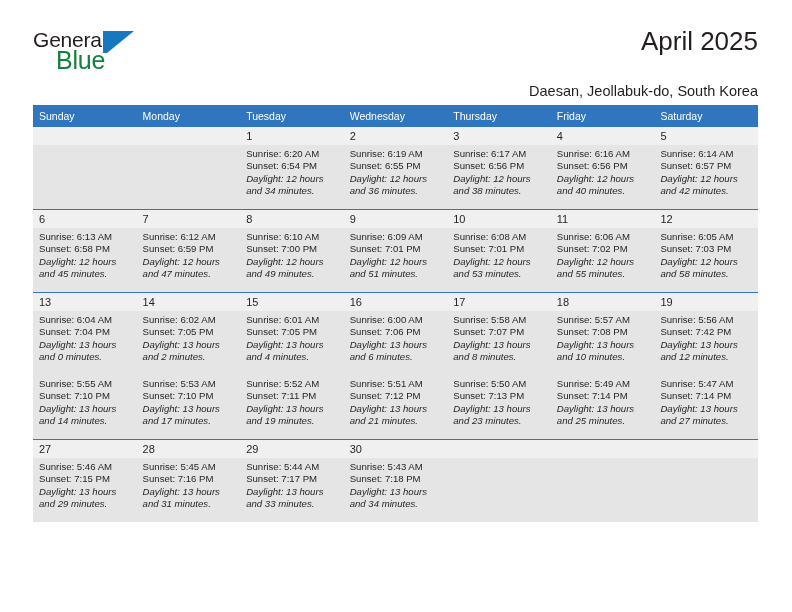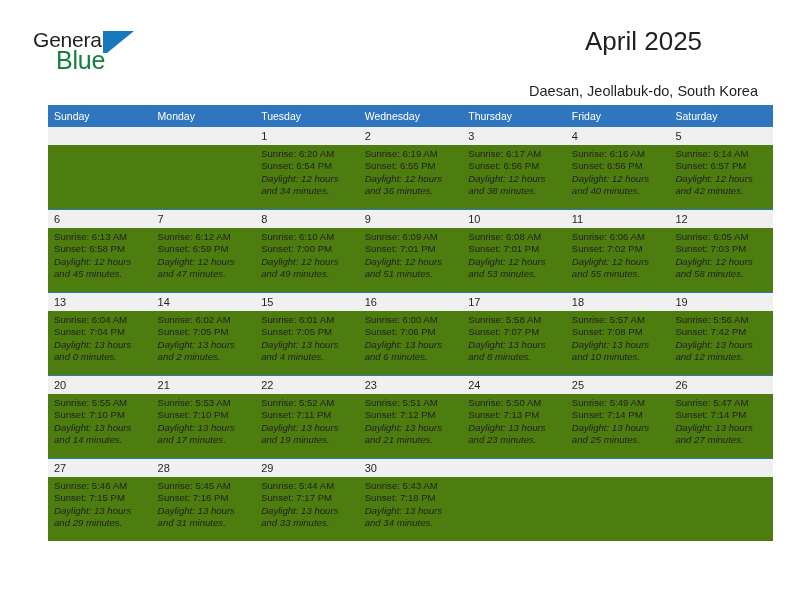--- a/index.html
+++ b/index.html
@@ -76,40 +76,40 @@
     width: 0;
     height: 0;
     border-left: 27px solid #1878be;
     border-bottom: 22px solid transparent;
   }
 
   .title-block {
     position: absolute;
     right: 0;
     top: -4px;
-    text-align: center;
+    text-align: right;
   }
   .cal-title {
     font-size: 26px;
     color: #231f20;
     line-height: 34px;
     white-space: nowrap;
   }
   .cal-subtitle {
     font-size: 14.5px;
     color: #231f20;
     line-height: 22px;
     margin-top: 22px;
     white-space: nowrap;
   }
 
   
   .calendar {
     position: absolute;
-    left: 48px;
+    left: 33px;
     top: 105px;
     width: 725px;
     border-collapse: collapse;
     table-layout: fixed;
   }
   .calendar col { width: 103.57px; }
 
   .dow-row th {
     background: #2f76be;
     color: #ffffff;
@@ -130,21 +130,21 @@
     text-align: left;
     padding: 3px 0 3px 6px;
     height: 12px;
     vertical-align: top;
   }
   .daynum-row td.empty {
     color: transparent;
   }
 
   .info-row td {
-    background: #4d7c0f;
+    background: #e5e5e5;
     vertical-align: top;
     padding: 3px 6px 0 6px;
     height: 61px;
   }
   .info {
     font-size: 9.6px;
     line-height: 12.4px;
     color: #231f20;
   }
   .info div { white-space: nowrap; }
@@ -364,29 +364,20 @@
           </td>
         <td>
             <div class="info">
           <div>Sunrise: 5:56 AM</div>
           <div>Sunset: 7:42 PM</div>
           <div class="wrap">Daylight: 13 hours and 12 minutes.</div>
         </div>
           </td>
       </tr>
 
-      <tr class="daynum-row">
-        <td>20</td>
-        <td>21</td>
-        <td>22</td>
-        <td>23</td>
-        <td>24</td>
-        <td>25</td>
-        <td>26</td>
-      </tr>
       <tr class="info-row">
         <td>
             <div class="info">
           <div>Sunrise: 5:55 AM</div>
           <div>Sunset: 7:10 PM</div>
           <div class="wrap">Daylight: 13 hours and 14 minutes.</div>
         </div>
           </td>
         <td>
             <div class="info">

